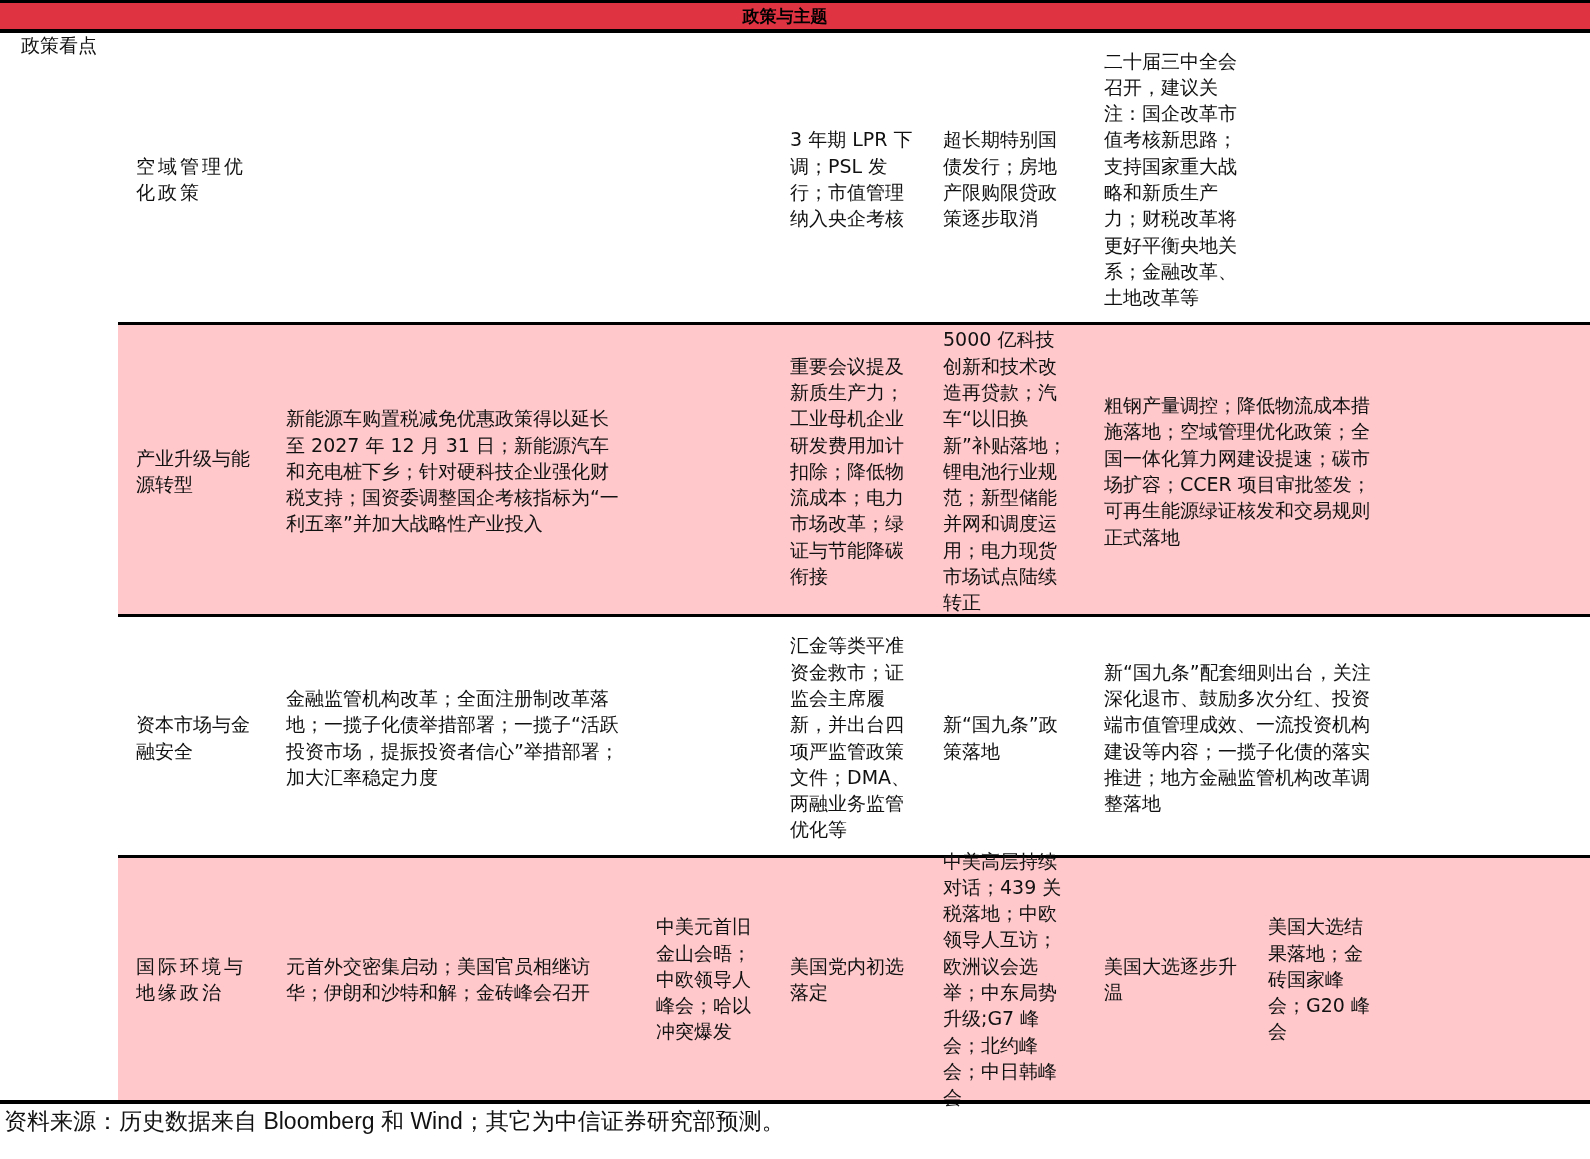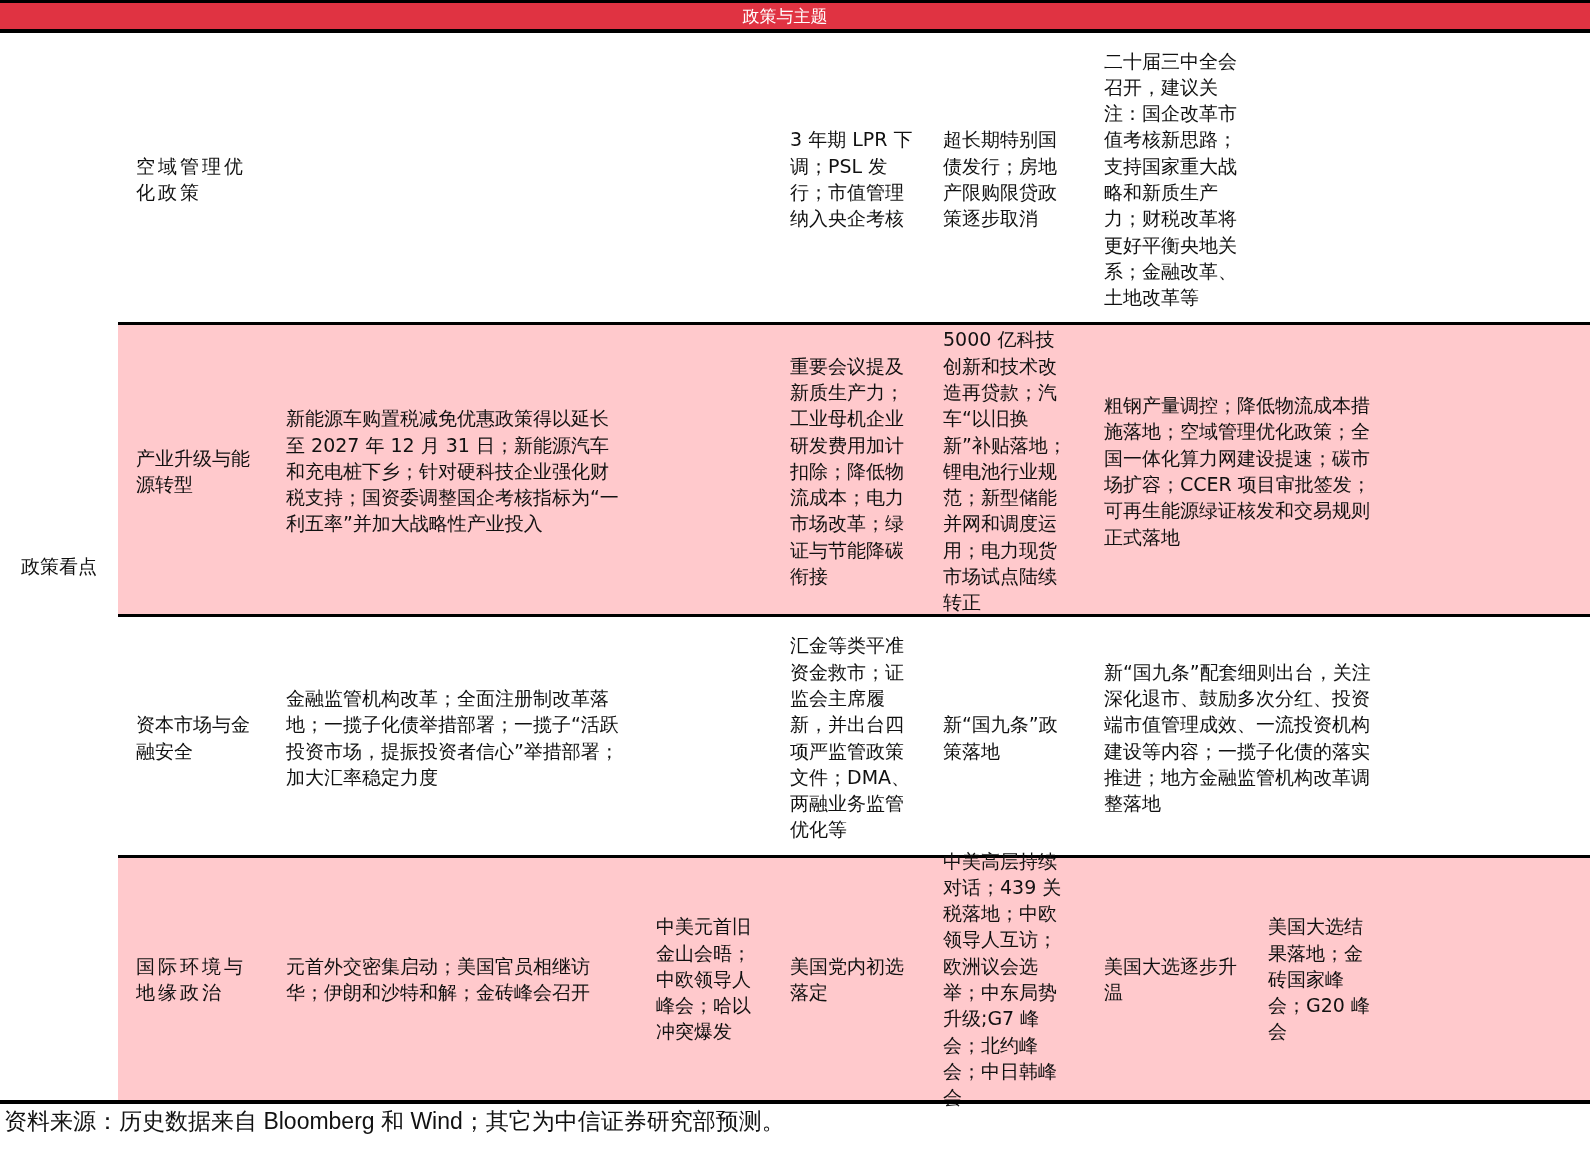--- a/index.html
+++ b/index.html
@@ -9,26 +9,26 @@
     color: #111;
   }
   .header {
     position: absolute; left: 0; top: 0; width: 1590px; height: 33px;
     background: #e03342;
     border-top: 3px solid #000; border-bottom: 4px solid #000;
     box-sizing: border-box;
     display: flex; align-items: center; justify-content: center;
   }
   .header-title {
-    color: #ffffff; font-weight: normal; font-size: 17px; letter-spacing: 0px;
+    color: #000000; font-weight: bold; font-size: 17px; letter-spacing: 0px;
     position: relative; left: -10px;
   }
   .side-label {
     position: absolute; left: 0; top: 33px; width: 118px; height: 1067px;
-    display: flex; align-items: center; justify-content: center;
+    display: flex; align-items: flex-start; justify-content: center;
     font-size: 19px;
   }
   .row {
     position: absolute; left: 118px; width: 1472px;
     box-sizing: border-box;
   }
   .row.pink { background: #ffc9cc; }
   .row.bt { border-top: 3px solid #000; }
   .cell {
     position: absolute; top: 0; bottom: 0;

